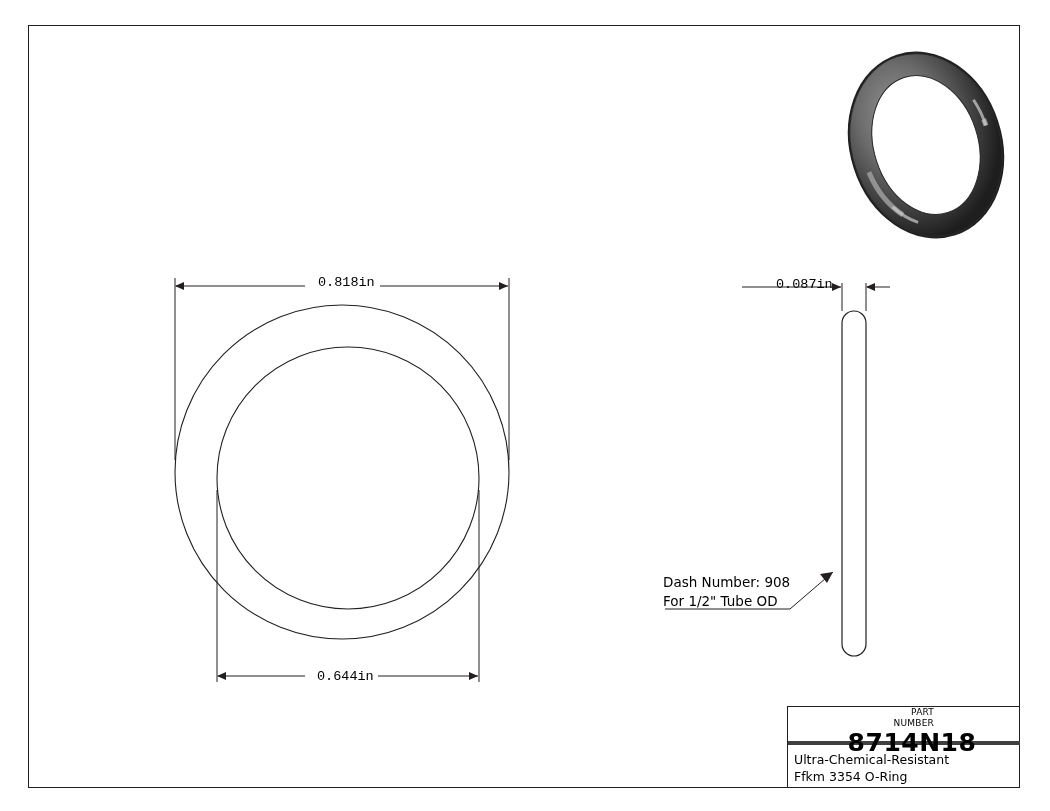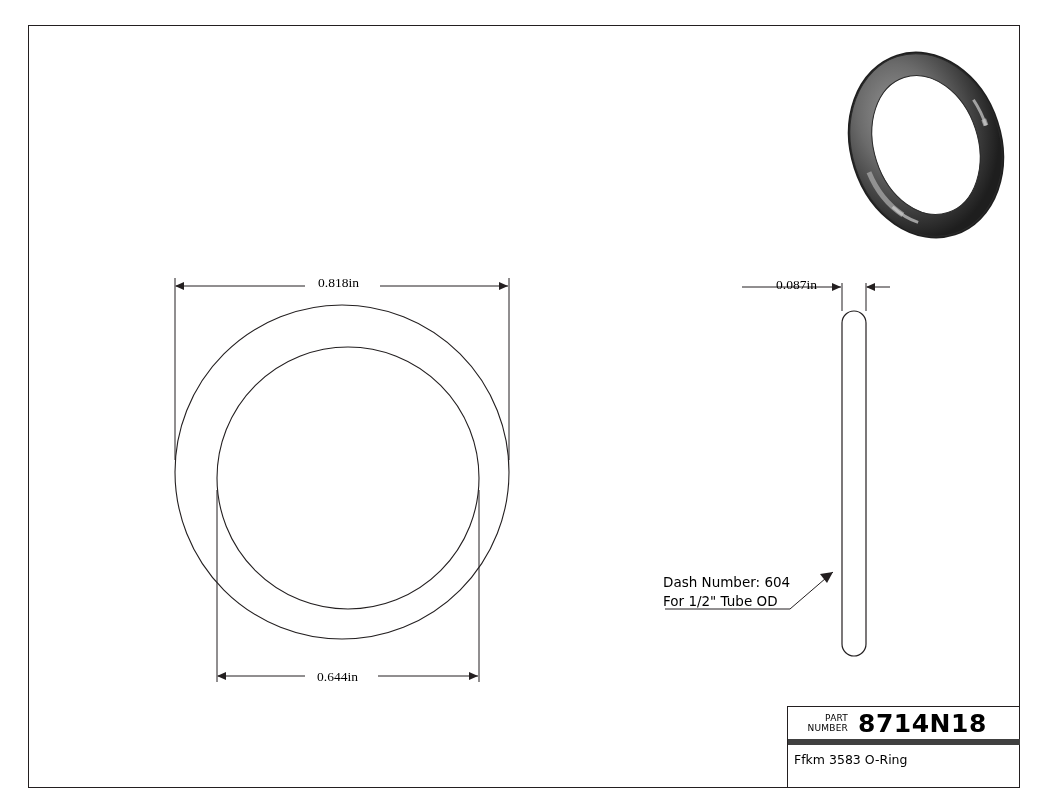--- a/index.html
+++ b/index.html
@@ -31,21 +31,21 @@
   }
   svg.drawing {
     position: absolute;
     left: 0;
     top: 0;
     width: 1050px;
     height: 811px;
   }
   .dim-text {
     position: absolute;
-    font-family: Liberation Serif, serif;
+    font-family: Liberation Mono, monospace;
     font-size: 13.5px;
     color: #000000;
     white-space: nowrap;
   }
   #dim-od-label { left: 318px; top: 275px; }
   #dim-id-label { left: 317px; top: 669px; }
   #dim-cs-label { left: 776px; top: 277px; }
 
   .note-block {
     position: absolute;
@@ -63,25 +63,26 @@
     top: 706px;
     width: 233px;
     height: 82px;
     border-left: 1px solid #231f20;
     border-top: 1px solid #231f20;
     box-sizing: border-box;
   }
   .tb-row1 {
     position: relative;
     height: 38px;
-    border-bottom: 6px solid #404040;
+    border-bottom: 4px solid #404040;
     display: flex;
     align-items: center;
     padding-left: 6px;
     box-sizing: border-box;
+    flex-direction: column;
   }
   .tb-partlabel {
     font-size: 9px;
     line-height: 10.5px;
     letter-spacing: 0.2px;
     text-align: right;
     width: 54px;
     color: #000;
   }
   .tb-partnum {
@@ -172,30 +173,31 @@
     </g>
   </svg>
 
   <div class="dim-text" id="dim-od-label">0.818in</div>
 
   <div class="dim-text" id="dim-id-label">0.644in</div>
 
   <div class="dim-text" id="dim-cs-label">0.087in</div>
 
   <div class="note-block">
-    <div>Dash Number: 604</div>
+    <div>Dash Number: 908</div>
     <div>For 1/2" Tube OD</div>
   </div>
 
   <div class="title-block">
     <div class="tb-row1">
       <div class="tb-partlabel">
         <div>PART</div>
         <div>NUMBER</div>
       </div>
       <div class="tb-partnum">8714N18</div>
     </div>
     <div class="tb-desc">
-      <div>Ffkm 3583 O-Ring</div>
+      <div>Ultra-Chemical-Resistant</div>
+      <div>Ffkm 3354 O-Ring</div>
     </div>
   </div>
 
 </div>
 
 </body></html>

